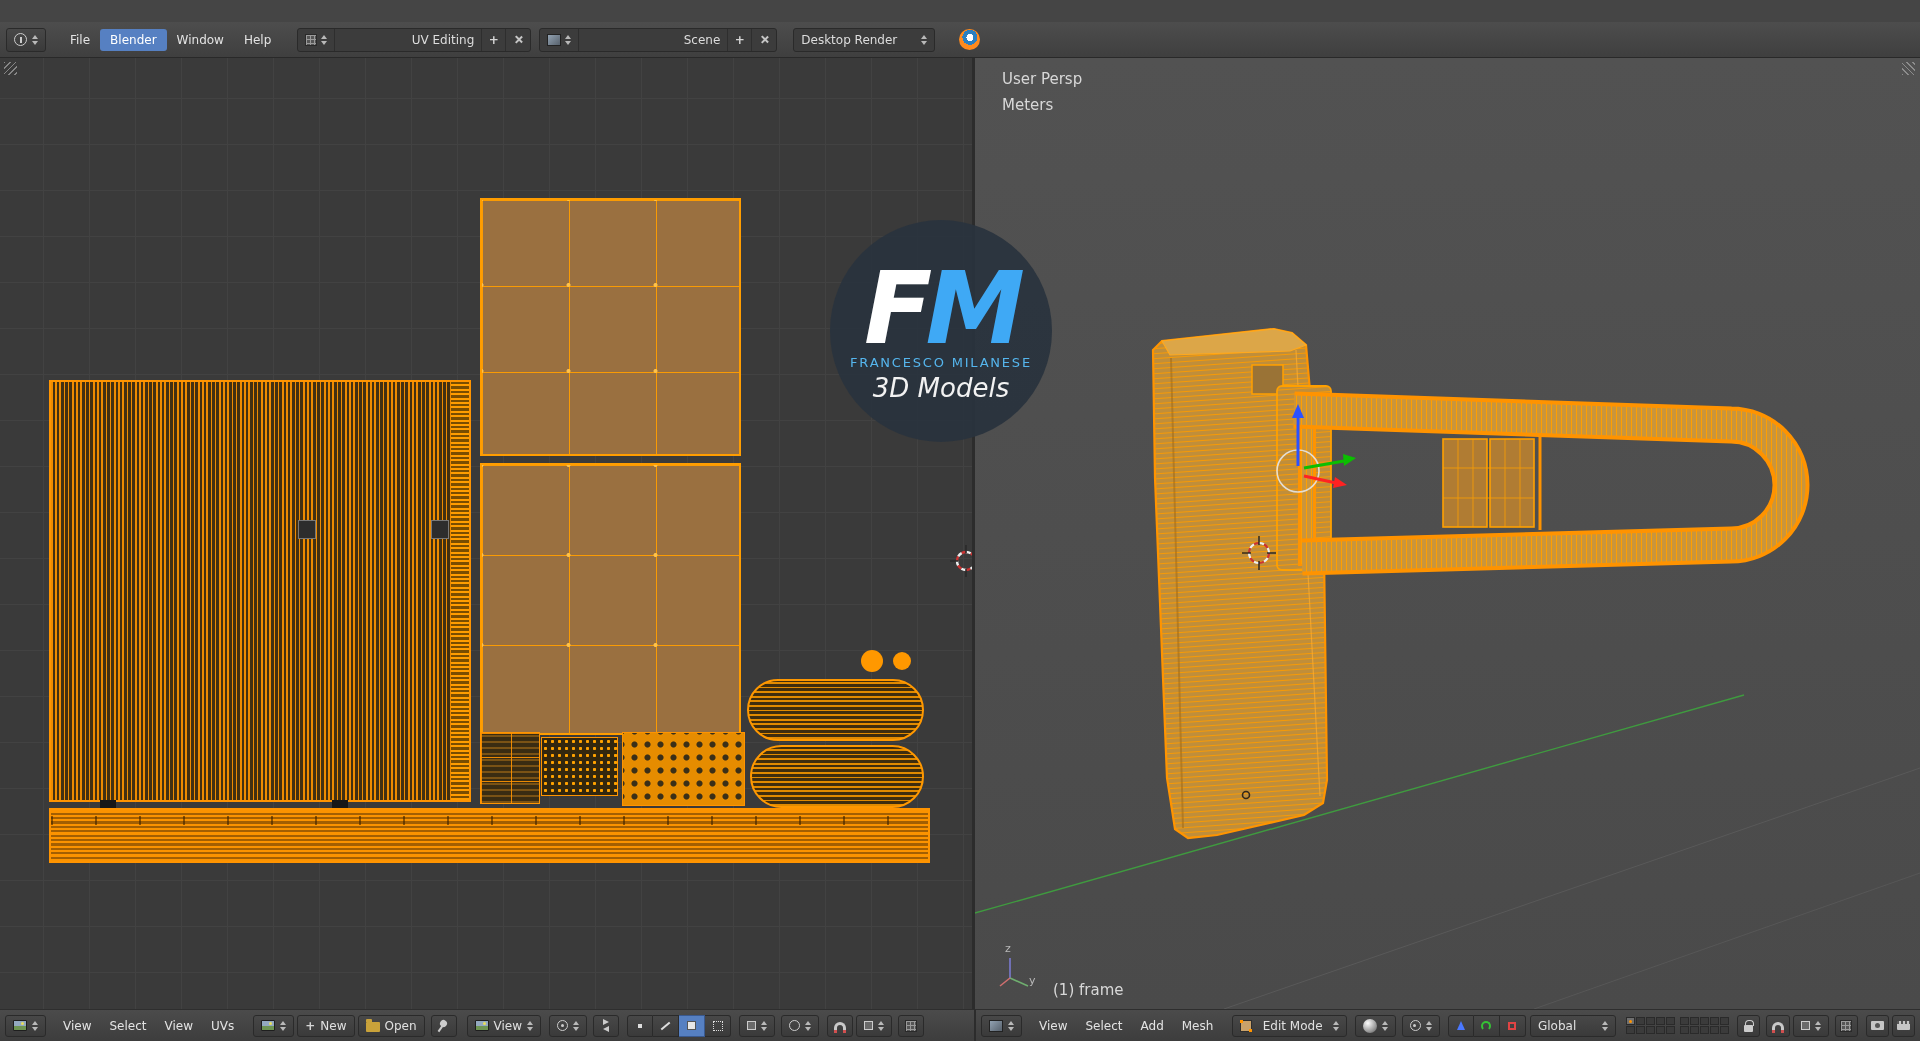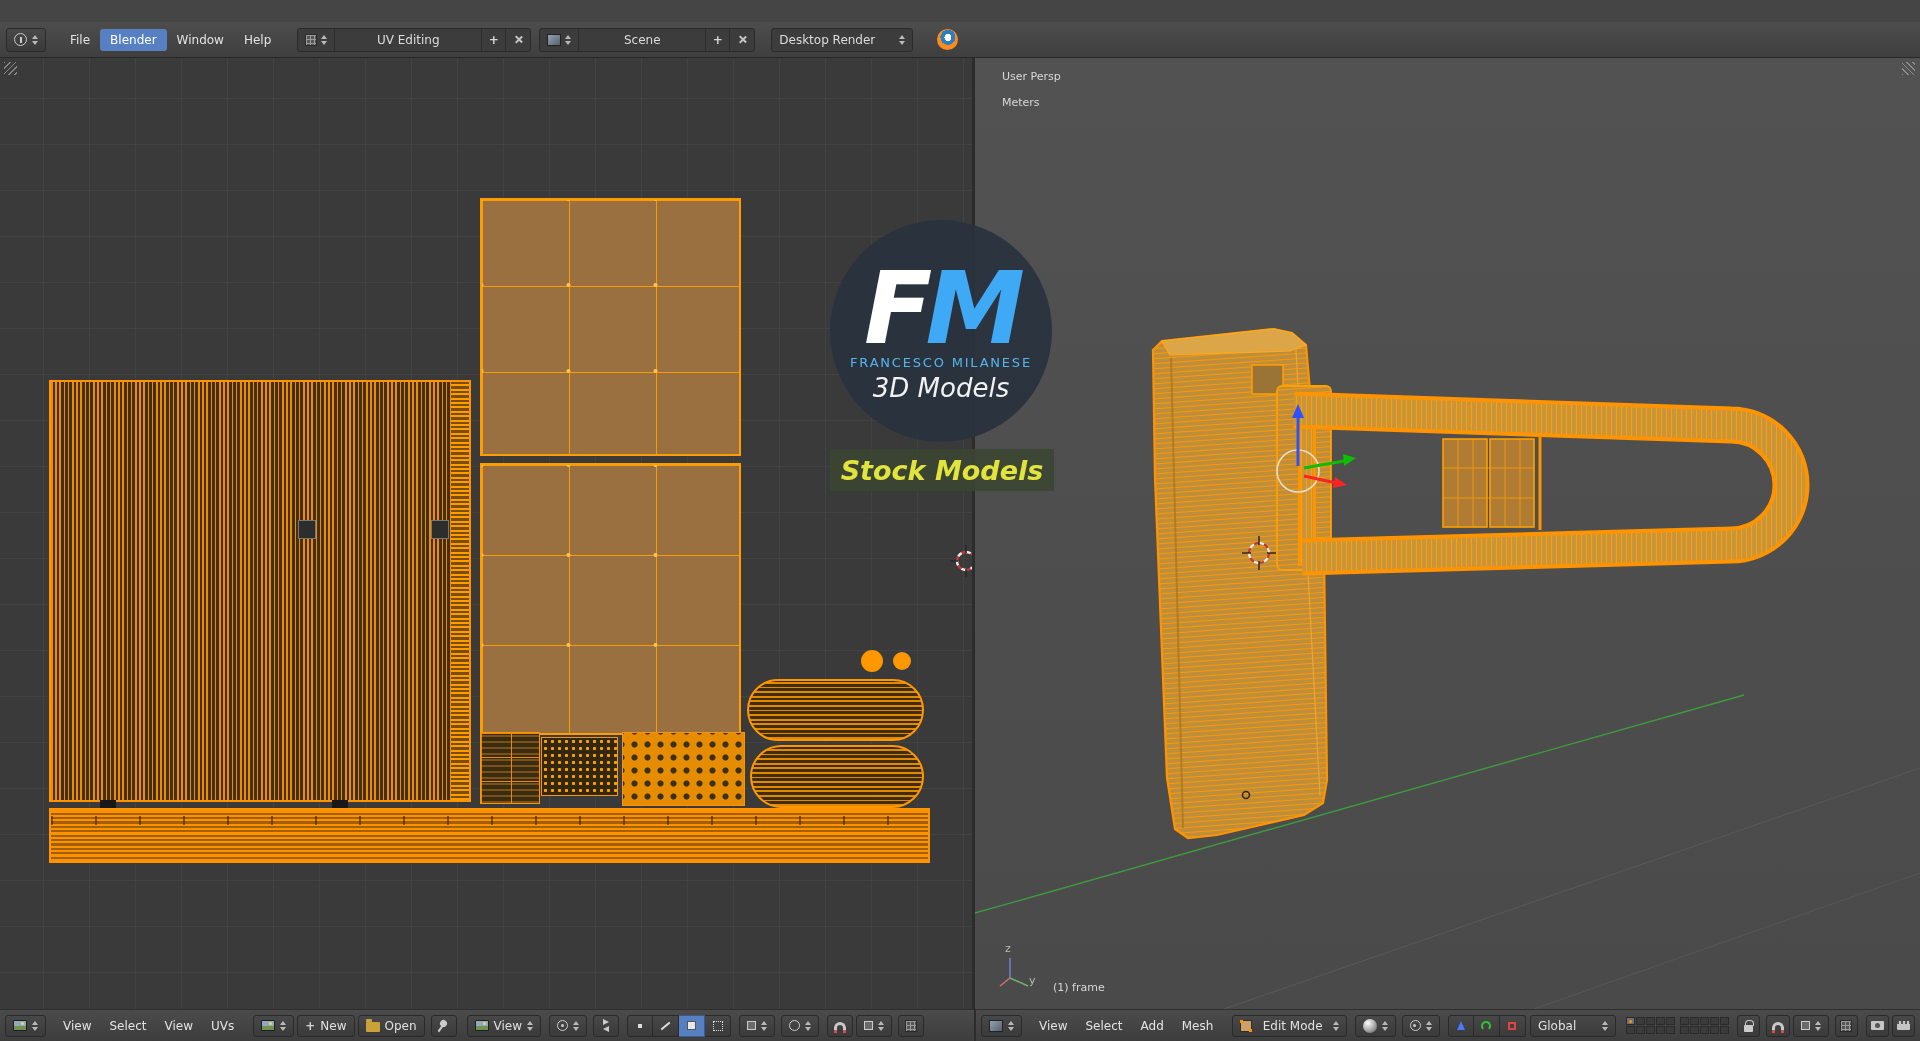--- a/index.html
+++ b/index.html
@@ -25,21 +25,21 @@
     border-bottom:1px solid #292929;display:flex;align-items:center;color:#dddddd;z-index:70;}
   .ml{padding:0 10px;height:22px;display:flex;align-items:center;border-radius:3px;color:#e3e3e3;}
   .ml.active{background:#5680c2;color:#ffffff;}
   .stp{display:flex;flex-direction:column;gap:2px;align-items:center;}
   .tu{width:0;height:0;border-left:3px solid transparent;border-right:3px solid transparent;border-bottom:4px solid #b9b9b9;}
   .td{width:0;height:0;border-left:3px solid transparent;border-right:3px solid transparent;border-top:4px solid #b9b9b9;}
   .selector{display:flex;align-items:stretch;height:24px;border:1px solid #2a2a2a;border-radius:3px;background:#3c3c3c;overflow:hidden;}
   .seg{display:flex;align-items:center;justify-content:center;border-right:1px solid #2e2e2e;padding:0 7px;gap:4px;}
   .seg:last-child{border-right:none;}
   .seg.sq{width:24px;padding:0;}
-  .seg.text-seg{justify-content:center;}
+  .seg.text-seg{justify-content:flex-end;}
   .x-ic{position:relative;width:9px;height:9px;}
   .x-ic::before,.x-ic::after{content:"";position:absolute;left:4px;top:0;width:1.5px;height:9px;background:#c6c6c6;}
   .x-ic::before{transform:rotate(45deg);} .x-ic::after{transform:rotate(-45deg);}
   .plus-g{font-weight:bold;color:#d5d5d5;}
   #engine-dd{height:24px;width:142px;background:#3c3c3c;border:1px solid #2a2a2a;border-radius:3px;
     display:flex;align-items:center;justify-content:space-between;padding:0 7px;margin-left:16px;}
   #blender-logo{width:21px;height:21px;margin-left:24px;border-radius:50%;
     background:radial-gradient(circle at 52% 40%,#ffffff 0 3.5px,#2a7fc0 3.5px 7.5px,#ff8a1d 7.5px);}
   #stats{margin-left:12px;color:#cfcfcf;white-space:nowrap;}
 
@@ -96,21 +96,21 @@
   #wm-circle{position:absolute;left:830px;top:220px;width:222px;height:222px;border-radius:50%;
     background:rgba(41,51,62,0.94);z-index:60;display:flex;flex-direction:column;align-items:center;justify-content:center;}
   #wm-fm{display:flex;font-size:100px;font-style:italic;font-weight:bold;line-height:0.85;letter-spacing:-7px;margin-top:6px;}
   #wm-f{color:#ffffff;} #wm-m{color:#3fa9f5;}
   #wm-name{font-size:13px;letter-spacing:1.8px;color:#55b6ee;margin-top:4px;}
   #wm-line2{font-size:26px;font-style:italic;color:#f2f2f2;margin-top:3px;}
   #wm-badge{position:absolute;left:830px;top:449px;width:224px;height:42px;background:rgba(60,70,50,0.9);z-index:60;
     display:flex;align-items:center;justify-content:center;font-size:27px;font-weight:bold;font-style:italic;color:#e0e43c;}
 
   
-  .v3d-label{position:absolute;color:#d8d8d8;font-size:11px;z-index:20;}
+  .v3d-label{position:absolute;color:#d8d8d8;font-size:15px;z-index:20;}
   #scene-svg,#uvcursor-svg{position:absolute;left:0;top:0;}
   #axis-gizmo{position:absolute;left:22px;top:886px;width:46px;height:46px;z-index:20;}
   #axis-gizmo .axl{position:absolute;color:#b9b9b9;font-size:11px;}
 
   
   .ed-header{position:absolute;height:32px;background:linear-gradient(#4b4b4b,#3d3d3d);border-top:1px solid #2e2e2e;
     display:flex;align-items:center;padding:0 5px;color:#dddddd;z-index:50;}
   #uv-header{left:0;top:1009px;width:974px;}
   #v3d-header{left:974px;top:1009px;width:946px;border-left:2px solid #2c2c2c;}
   .hmenu{padding:0 9px;height:22px;display:flex;align-items:center;color:#e3e3e3;}
@@ -199,21 +199,21 @@
         <span>UV Editing</span>
       </div>
       <div class="seg sq">
           <span class="plus-g">+</span>
         </div>
       <div class="seg sq">
           <div class="x-ic"></div>
         </div>
     </div>
 
-    <div class="selector" style="margin-left:8px;width:216px;">
+    <div class="selector" style="margin-left:8px;width:238px;">
       <div class="seg">
         <div class="ic-3dview"></div>
         <div class="stp">
             <div class="tu"></div>
             <div class="td"></div>
           </div>
       </div>
       <div class="seg text-seg" style="flex:1;">
         <span>Scene</span>
       </div>
@@ -346,23 +346,20 @@
   <div id="splitter"></div>
 
   <div id="wm-circle">
     <div id="wm-fm">
       <span id="wm-f">F</span>
       <span id="wm-m">M</span>
     </div>
     <div id="wm-name">FRANCESCO MILANESE</div>
     <div id="wm-line2">3D Models</div>
   </div>
-  <div id="wm-badge">
-    <span>Stock Models</span>
-  </div>
 
   <div id="uv-header" class="ed-header">
     <div class="hbtn">
       <div class="ic-img"></div>
       <div class="stp">
           <div class="tu"></div>
           <div class="td"></div>
         </div>
     </div>
     <span class="hmenu" style="margin-left:8px;">View</span>

